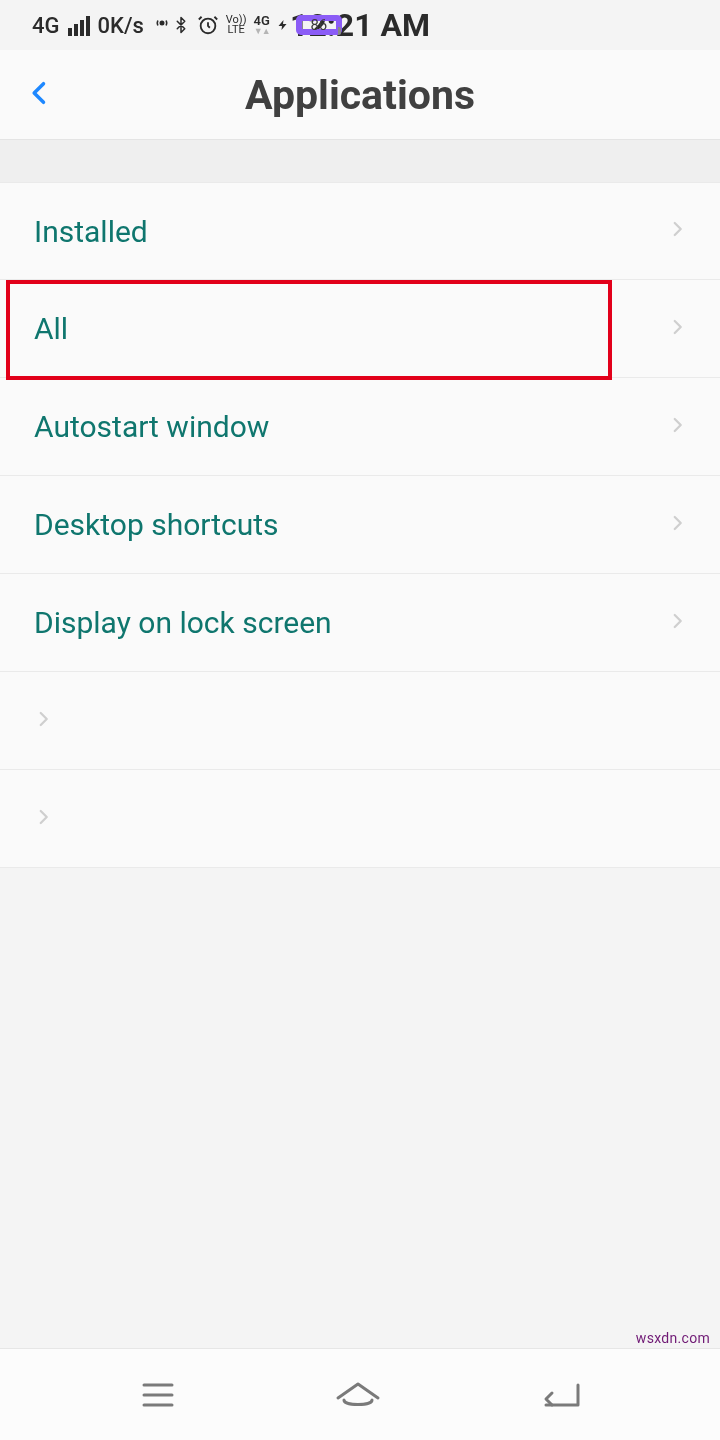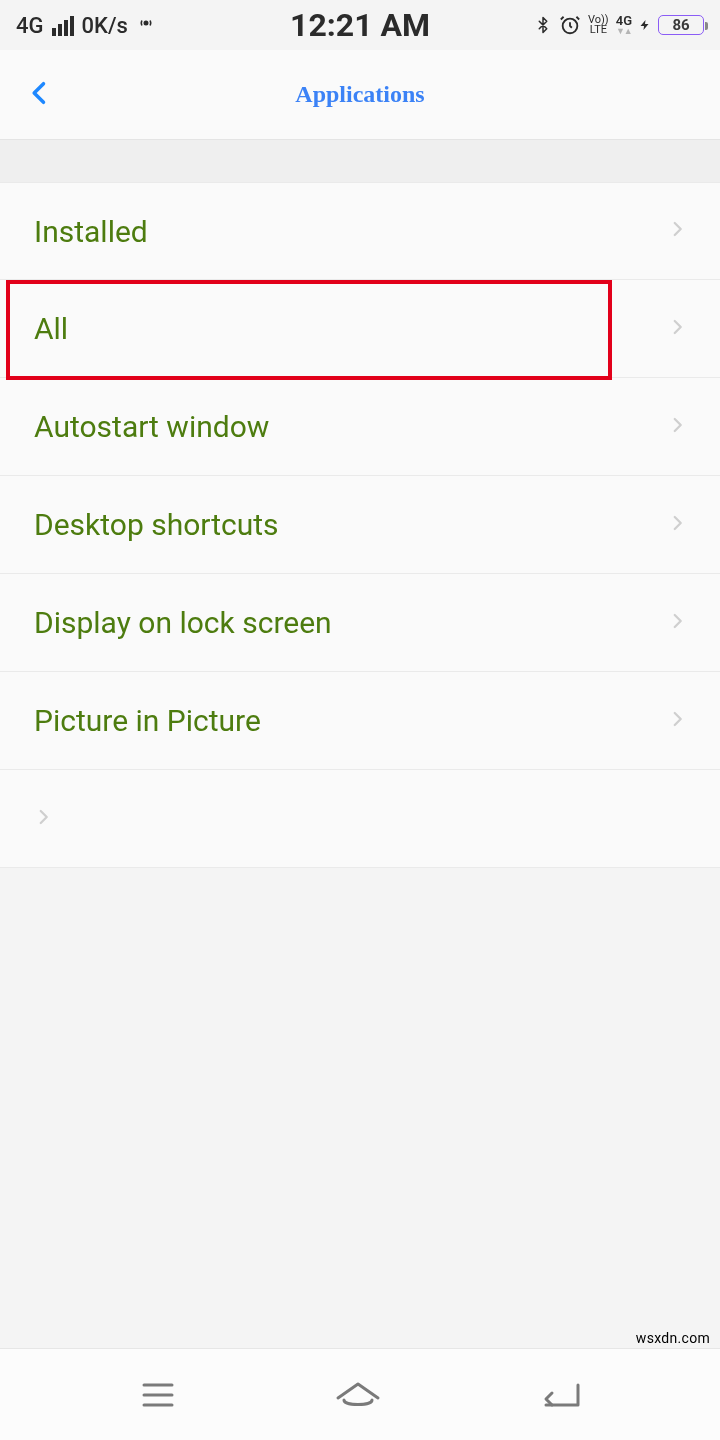--- a/index.html
+++ b/index.html
@@ -13,25 +13,25 @@
       height: 1440px;
       background: #f4f4f4;
       overflow: hidden;
       position: relative;
     }
     
     .status-bar {
       height: 50px;
       display: flex;
       align-items: center;
-      justify-content: space-between;
       padding: 0 16px;
       font-size: 22px;
       color: #2b2b2b;
       background: #f4f4f4;
+      margin-left: 16px;
     }
     .status-left {
       display: flex;
       align-items: center;
       gap: 8px;
       font-weight: 500;
     }
     .sig-bars {
       display: inline-flex;
       align-items: flex-end;
@@ -78,27 +78,27 @@
     .net4g .arrows { font-size: 9px; color: #b5b5b5; line-height: 9px; letter-spacing: -1px;}
     .battery {
       display: flex;
       align-items: center;
       gap: 4px;
     }
     .batt-body {
       position: relative;
       width: 46px;
       height: 20px;
-      border: 1px solid #8b5cf6;
+      border: 6px solid #8b5cf6;
       border-radius: 5px;
       display: flex;
       align-items: center;
       justify-content: center;
       font-size: 15px;
-      font-weight: 700;
+      font-weight: 400;
       color: #3a3a3a;
     }
     .batt-body::after {
       content: "";
       position: absolute;
       right: -5px;
       top: 6px;
       width: 3px;
       height: 8px;
       background: #888;
@@ -114,24 +114,23 @@
       background: #fafafa;
       border-bottom: 1px solid #e4e4e4;
     }
     .back-btn {
       position: absolute;
       left: 26px;
       top: 50%;
       transform: translateY(-50%);
     }
     .header-title {
-      font-size: 24px;
+      font-size: 41px;
       font-weight: 700;
-      color: #3b82f6;
-      font-family: Liberation Serif, serif;
+      color: #404040;
     }
     
     .section-gap {
       height: 42px;
       background: #efefef;
     }
     
     .list {
       background: #fafafa;
     }
@@ -141,21 +140,21 @@
       align-items: center;
       justify-content: space-between;
       padding: 0 34px;
       border-bottom: 1px solid #eaeaea;
       position: relative;
       background: #fafafa;
     }
     .row:first-child { border-top: 1px solid #eaeaea; }
     .row .label {
       font-size: 30px;
-      color: #4d7c0f;
+      color: #0f766e;
     }
     .chev {
       flex: 0 0 auto;
     }
     .highlight-box {
       position: absolute;
       left: 6px;
       top: 280px;
       width: 606px;
       height: 100px;
@@ -175,21 +174,21 @@
       align-items: center;
       justify-content: space-around;
       padding: 0 60px;
     }
     .nav-bar svg { display:block; }
     .watermark {
       position: absolute;
       bottom: 94px;
       right: 10px;
       font-size: 14px;
-      color: #000000;
+      color: #701a75;
       letter-spacing: 0.3px;
     }
   </style>
 </head>
 <body>
 
 <div class="status-bar">
   <div class="status-left">
     <span>4G</span>
     <span class="sig-bars">
@@ -293,21 +292,20 @@
   <div class="row">
     <span class="label">Display on lock screen</span>
     <span class="chev">
       <svg width="18" height="30" viewBox="0 0 24 24" fill="none" stroke="#cfcfcf" stroke-width="3" stroke-linecap="round" stroke-linejoin="round">
           <polyline points="9 4 17 12 9 20"></polyline>
         </svg>
     </span>
   </div>
 
   <div class="row">
-    <span class="label">Picture in Picture</span>
     <span class="chev">
       <svg width="18" height="30" viewBox="0 0 24 24" fill="none" stroke="#cfcfcf" stroke-width="3" stroke-linecap="round" stroke-linejoin="round">
           <polyline points="9 4 17 12 9 20"></polyline>
         </svg>
     </span>
   </div>
 
 
 
   <div class="row">

